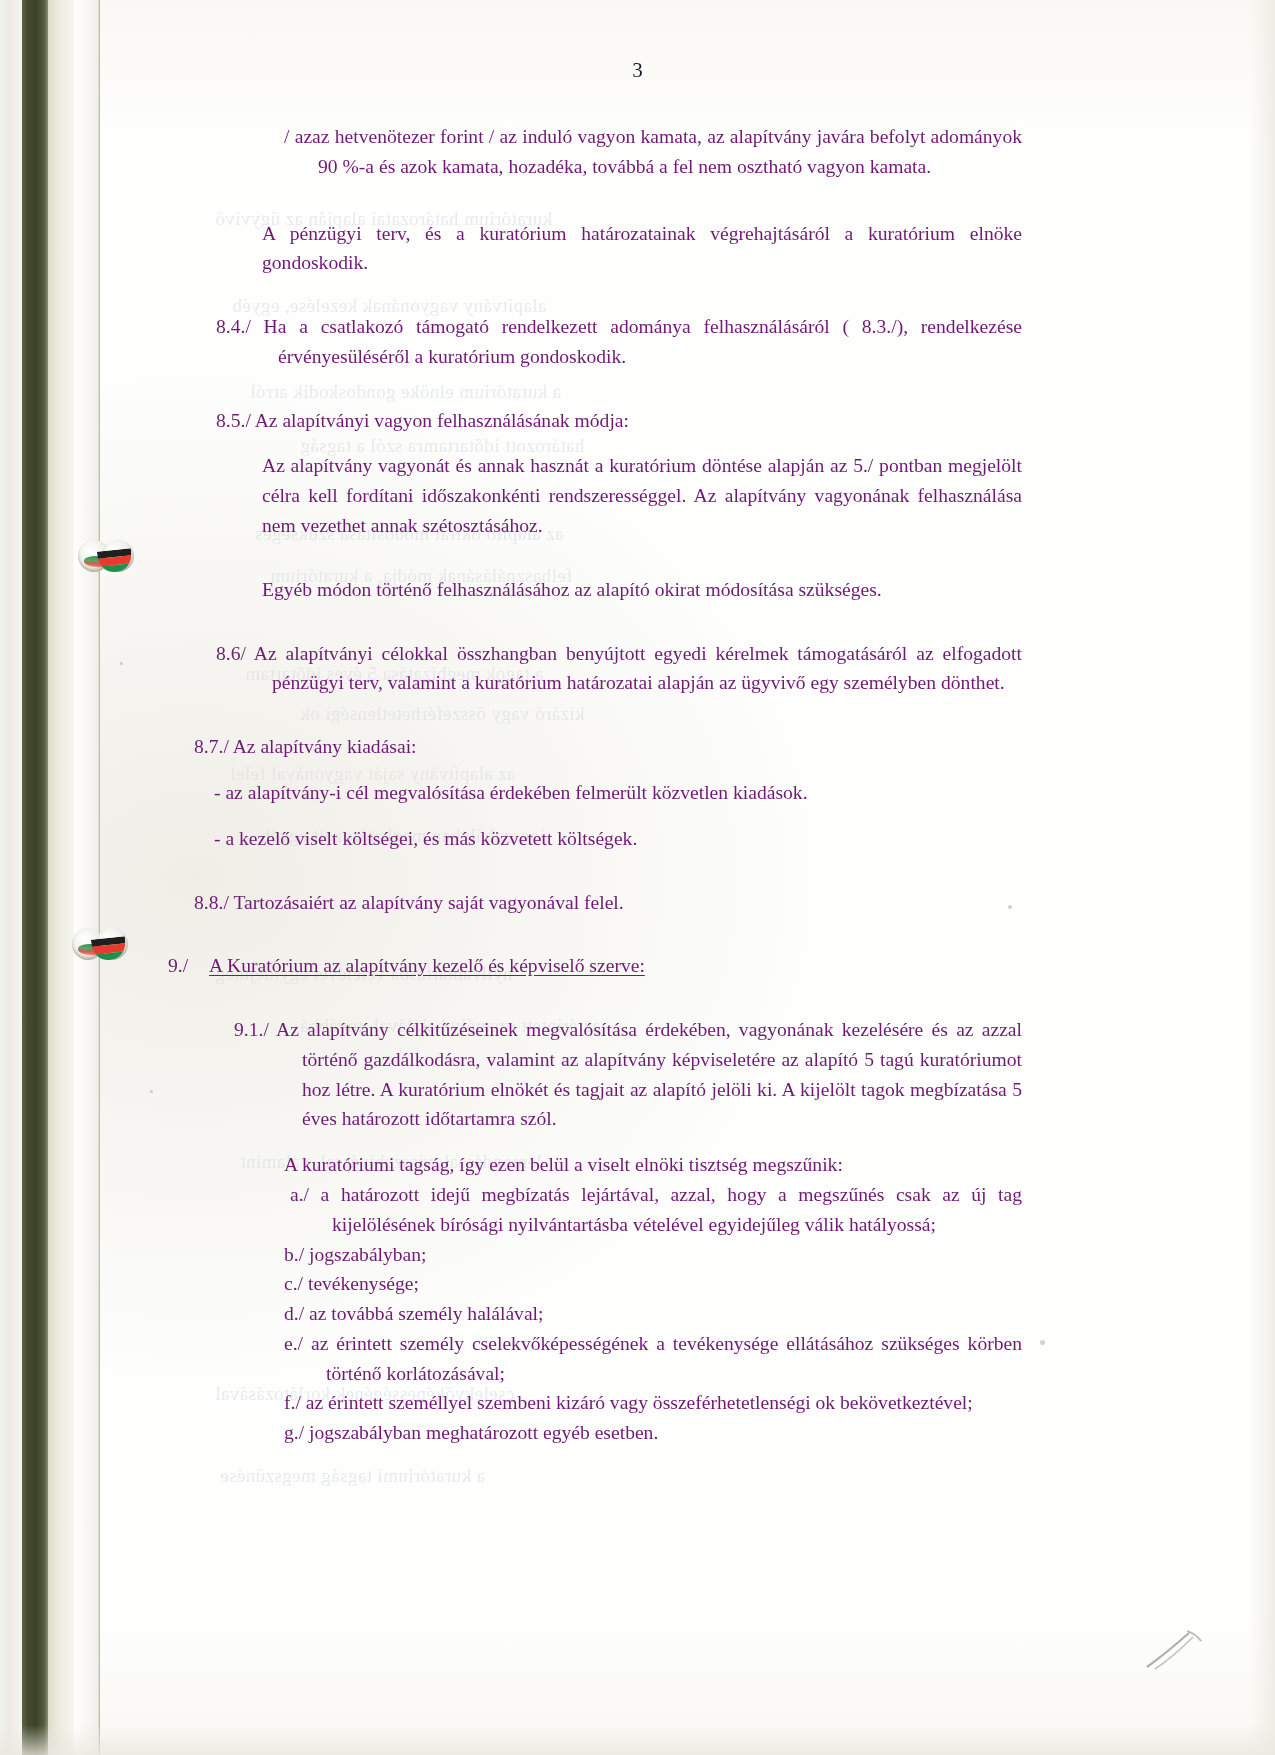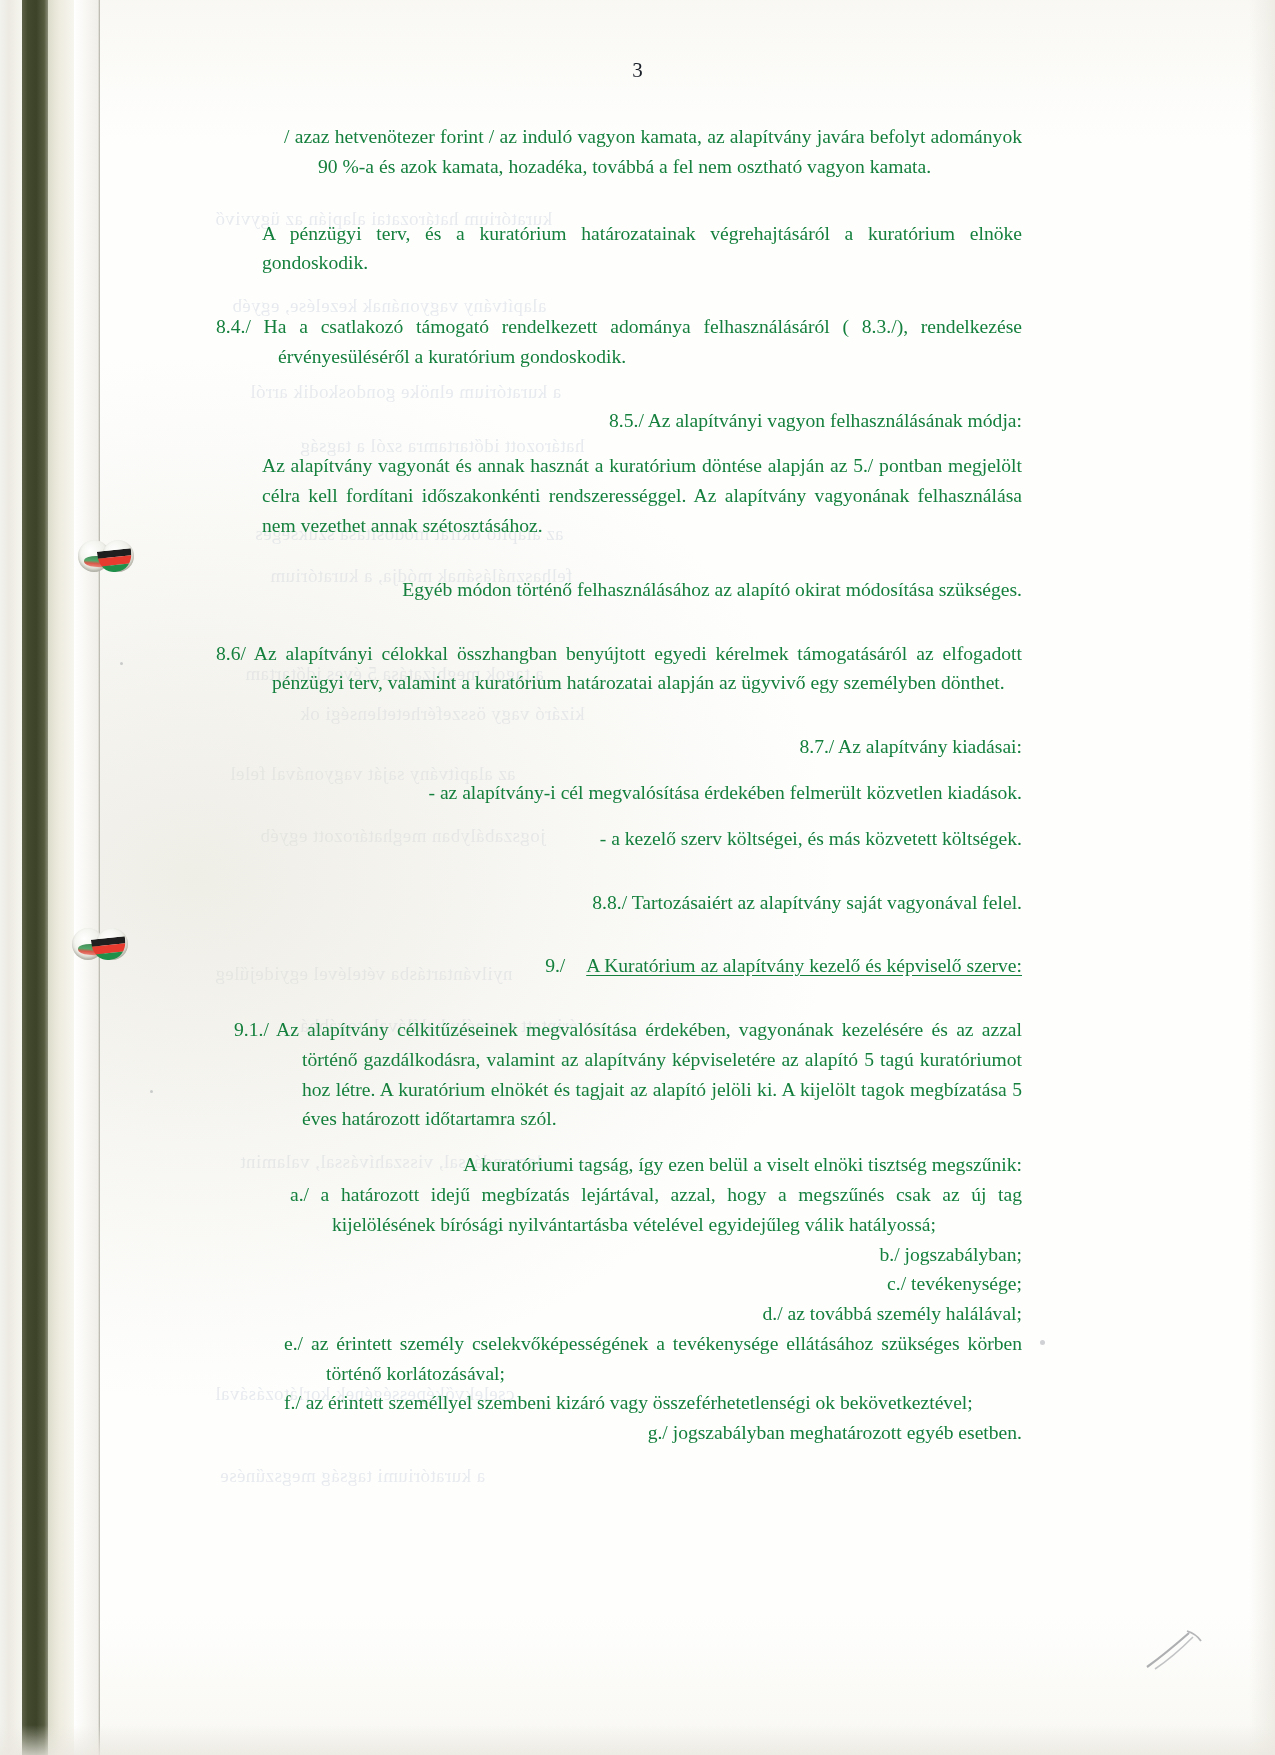--- a/index.html
+++ b/index.html
@@ -165,31 +165,31 @@
     text-align: center;
     font-size: 21px;
     color: #1a1f28;
   }
 
   .doc-body {
     position: absolute;
     left: 262px;
     top: 122px;
     width: 760px;
-    color: #15803d;
+    color: #701a75;
     font-size: 19.6px;
     line-height: 1.52;
   }
 
   .blk {
     text-align: justify;
     text-justify: inter-word;
     margin: 0 0 0 0;
   }
-  .blk.nojust { text-align: right; }
+  .blk.nojust { text-align: left; }
   .hang-62  { padding-left: 62px; text-indent: -62px; }
   .hang-34  { padding-left: 34px; text-indent: -34px; }
   .gap-md  { margin-top: 16px; }
   .gap-lg  { margin-top: 34px; }
 
   .underlined { text-decoration: underline; text-underline-offset: 3px; }
 
   
   .ghost {
     position: absolute;
@@ -304,21 +304,21 @@
     <p class="blk gap-md" style="margin-left:0;">Az alapítvány vagyonát és annak hasznát a kuratórium döntése alapján az 5./ pontban megjelölt célra kell fordítani időszakonkénti rendszerességgel. Az alapítvány vagyonának felhasználása nem vezethet annak szétosztásához.</p>
 
     <p class="blk nojust gap-lg" style="margin-left:0;">Egyéb módon történő felhasználásához az alapító okirat módosítása szükséges.</p>
 
     <p class="blk gap-lg hang-56" style="margin-left:-46px; padding-left:56px; text-indent:-56px;">8.6/ Az alapítványi célokkal összhangban benyújtott egyedi kérelmek támogatásáról az elfogadott pénzügyi terv, valamint a kuratórium határozatai alapján az ügyvivő egy személyben dönthet.</p>
 
     <p class="blk nojust gap-lg" style="margin-left:-68px;">8.7./ Az alapítvány kiadásai:</p>
 
     <p class="blk nojust gap-md" style="margin-left:-48px;">- az alapítvány-i cél megvalósítása érdekében felmerült közvetlen kiadások.</p>
 
-    <p class="blk nojust gap-md" style="margin-left:-48px;">- a kezelő szerv költségei, és más közvetett költségek.</p>
+    <p class="blk nojust gap-md" style="margin-left:-48px;">- a kezelő viselt költségei, és más közvetett költségek.</p>
 
     <p class="blk nojust gap-lg" style="margin-left:-68px;">8.8./ Tartozásaiért az alapítvány saját vagyonával felel.</p>
 
     <div class="blk nojust gap-lg" style="margin-left:-94px;">
       <span>9./</span>
       <span style="display:inline-block; width:16px;"></span><span class="underlined">A Kuratórium az alapítvány kezelő és képviselő szerve:</span>
     </div>
 
     <p class="blk gap-lg" style="margin-left:-28px; padding-left:68px; text-indent:-68px;">9.1./ Az alapítvány célkitűzéseinek megvalósítása érdekében, vagyonának kezelésére és az azzal történő gazdálkodásra, valamint az alapítvány képviseletére az alapító 5 tagú kuratóriumot hoz létre. A kuratórium elnökét és tagjait az alapító jelöli ki. A kijelölt tagok megbízatása 5 éves határozott időtartamra szól.</p>
 

